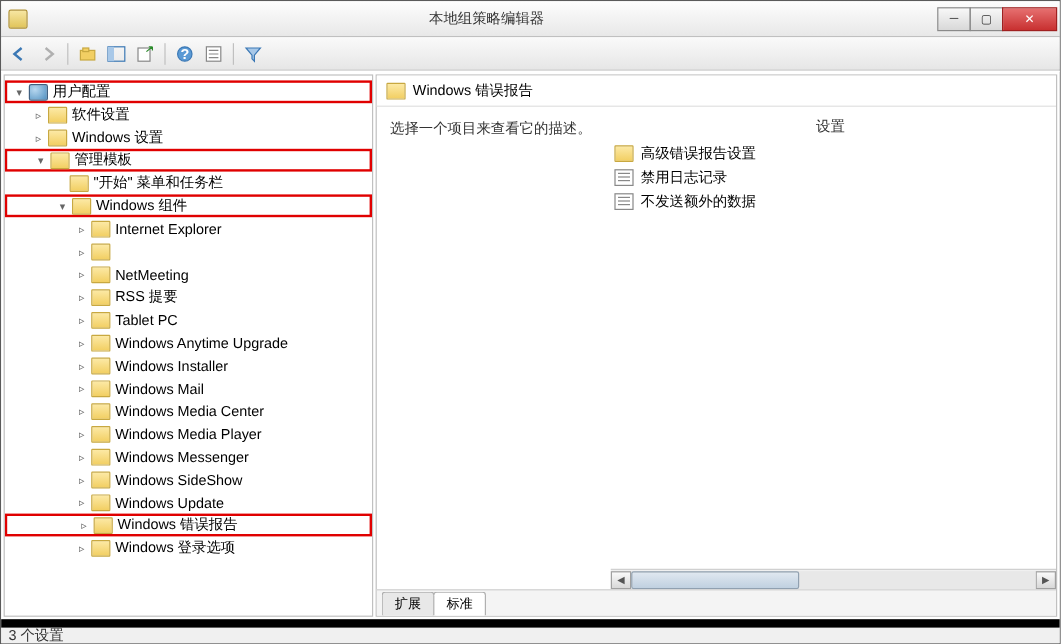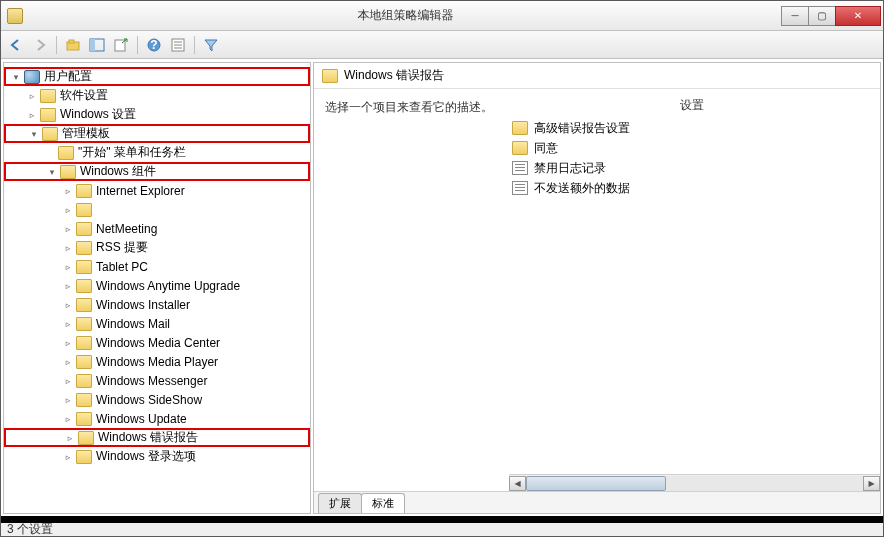--- a/index.html
+++ b/index.html
@@ -235,24 +235,20 @@
           <div>选择一个项目来查看它的描述。</div>
         </div>
         <div class="detail-right">
           <div class="col-header">设置</div>
           <div id="settings-rows">
               <div class="setting-row">
                 <span class="setting-icon folder"></span>
                 <span>高级错误报告设置</span>
               </div>
               <div class="setting-row">
-                <span class="setting-icon folder"></span>
-                <span>同意</span>
-              </div>
-              <div class="setting-row">
                 <span class="setting-icon list-icon"></span>
                 <span>禁用日志记录</span>
               </div>
               <div class="setting-row">
                 <span class="setting-icon list-icon"></span>
                 <span>不发送额外的数据</span>
               </div>
             </div>
         </div>
         <div class="hscroll">

